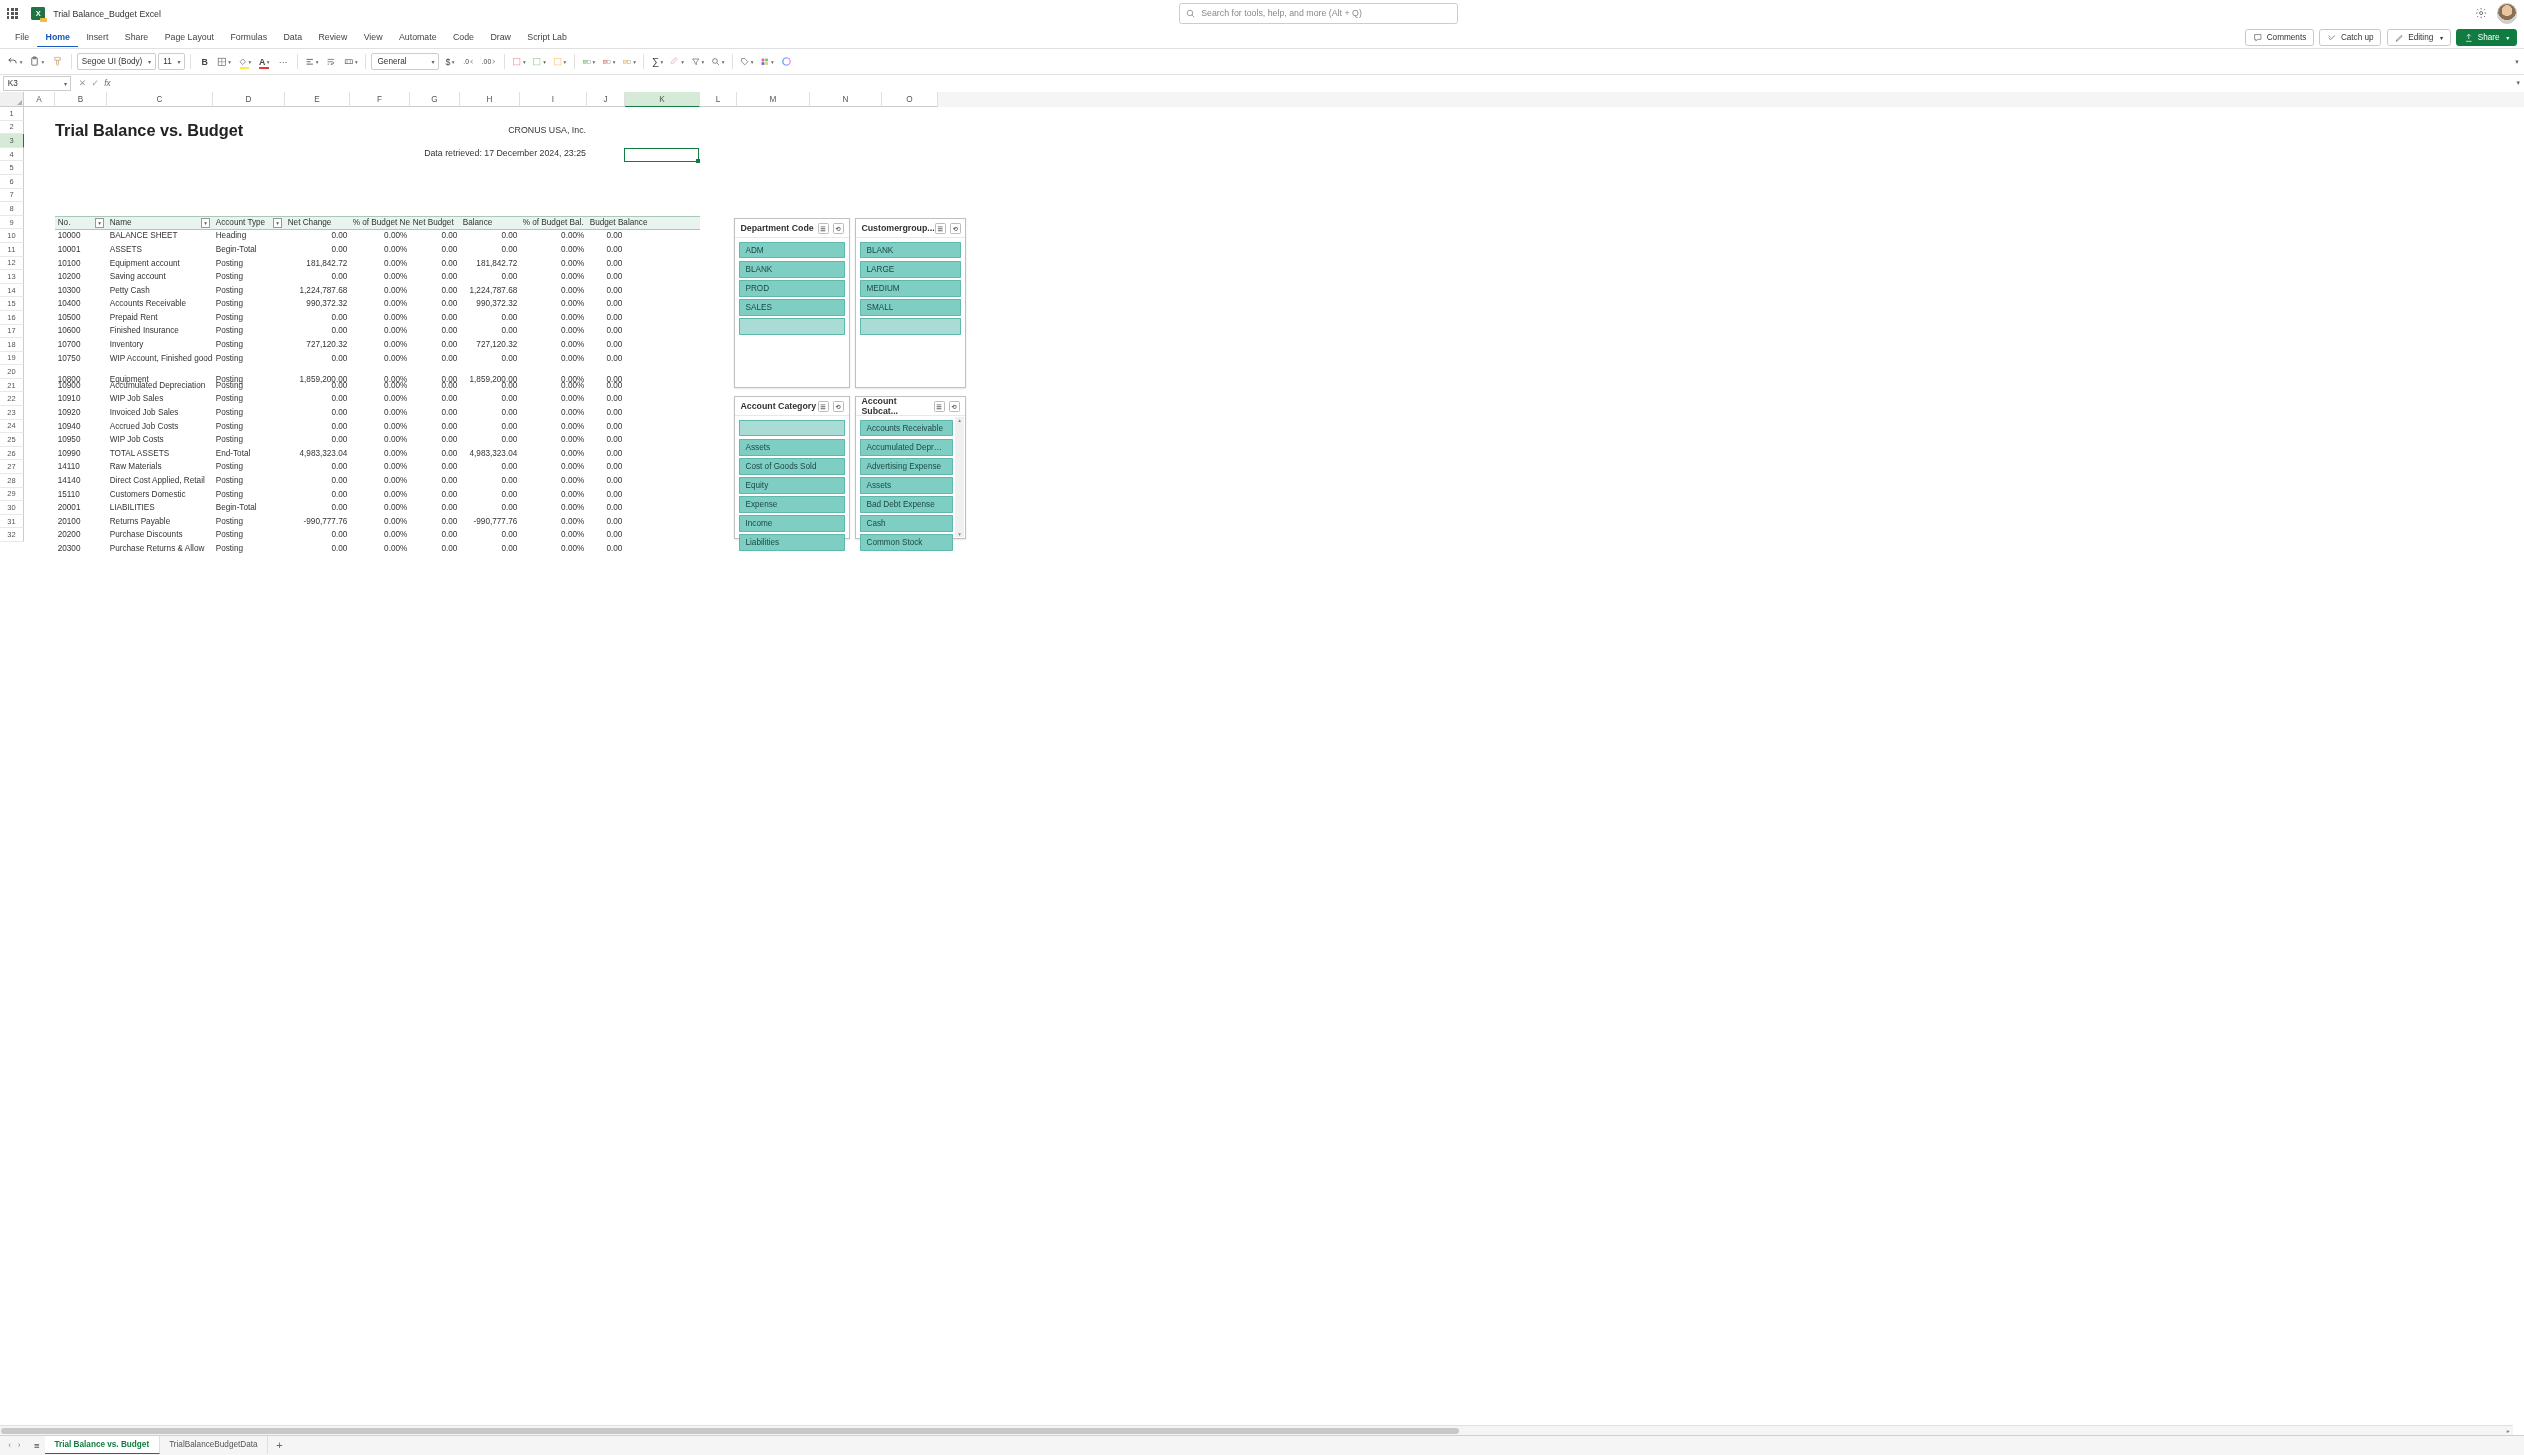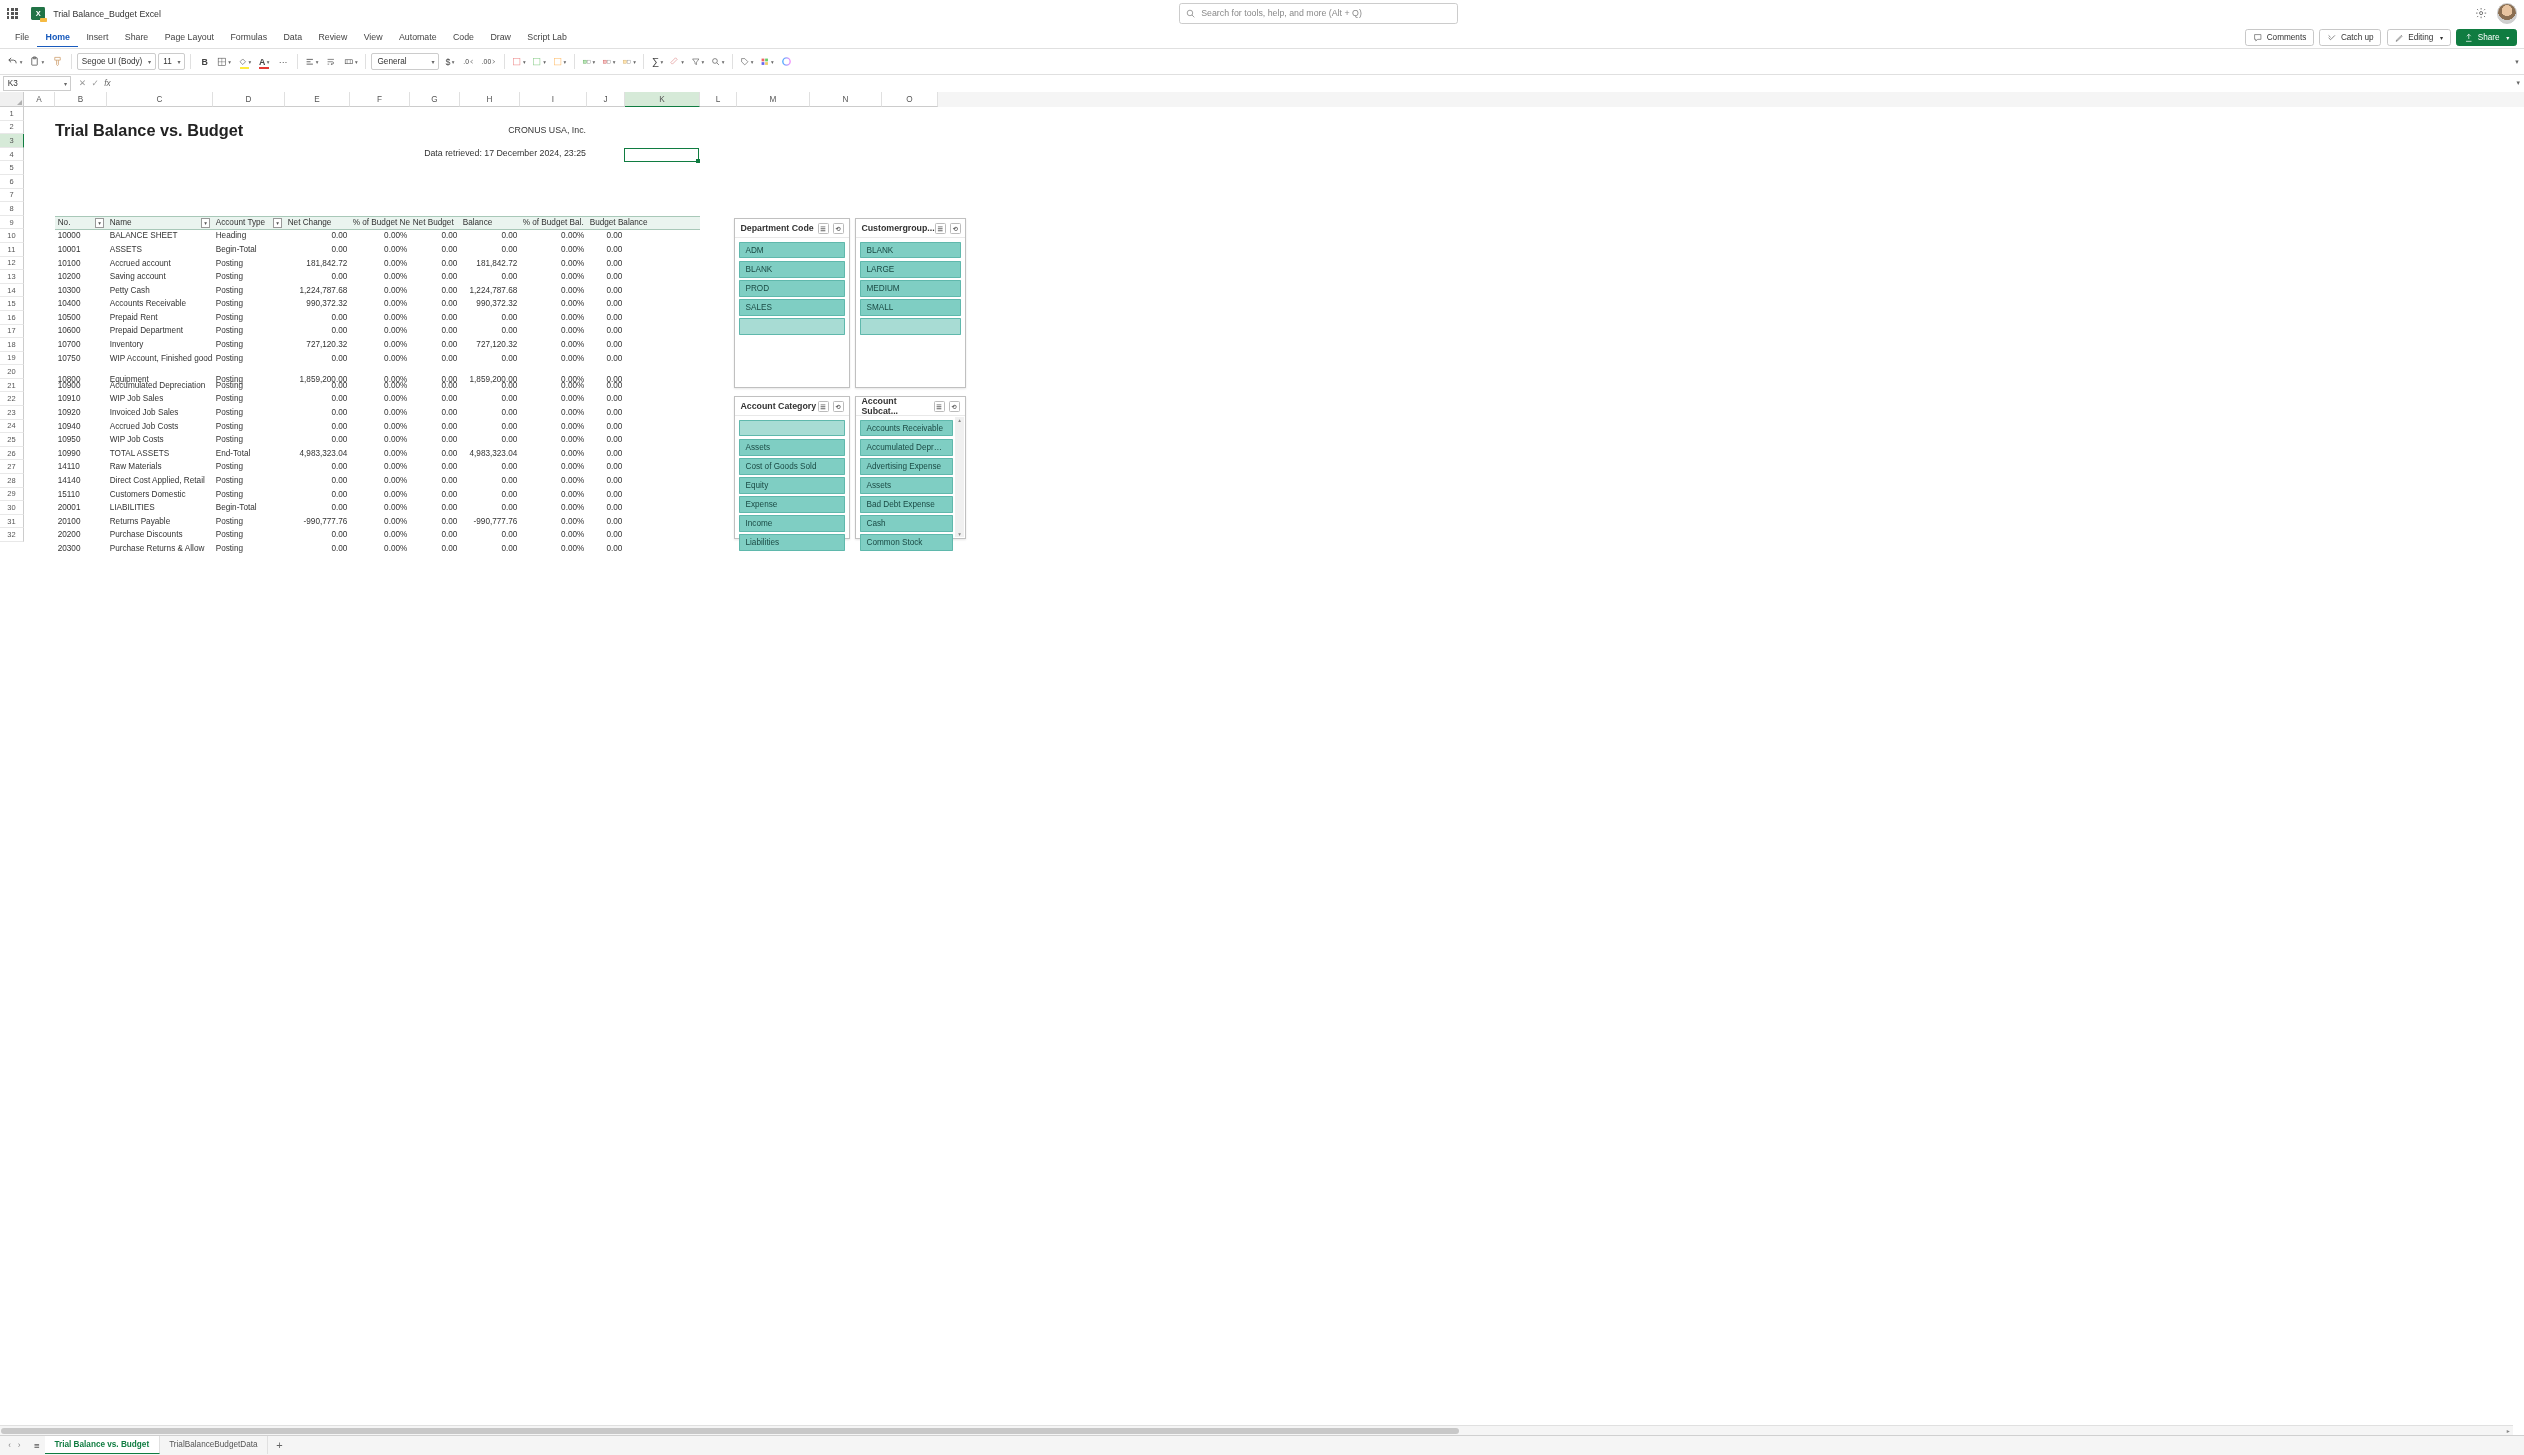--- a/index.html
+++ b/index.html
@@ -513,21 +513,21 @@
         <div class="cell" style="width: 72px;">Begin-Total</div>
         <div class="cell r" style="width: 65px;">0.00</div>
         <div class="cell r" style="width: 60px;">0.00%</div>
         <div class="cell r" style="width: 50px;">0.00</div>
         <div class="cell r" style="width: 60px;">0.00</div>
         <div class="cell r" style="width: 67px;">0.00%</div>
         <div class="cell r" style="width: 38px;">0.00</div>
       </div>
       <div style="position: absolute; left: 31px; top: 150px; display: flex; height: 13.6px;">
         <div class="cell" style="width: 52px;">10100</div>
-        <div class="cell" style="width: 106px;">   Accrued account</div>
+        <div class="cell" style="width: 106px;">   Equipment account</div>
         <div class="cell" style="width: 72px;">Posting</div>
         <div class="cell r" style="width: 65px;">181,842.72</div>
         <div class="cell r" style="width: 60px;">0.00%</div>
         <div class="cell r" style="width: 50px;">0.00</div>
         <div class="cell r" style="width: 60px;">181,842.72</div>
         <div class="cell r" style="width: 67px;">0.00%</div>
         <div class="cell r" style="width: 38px;">0.00</div>
       </div>
       <div style="position: absolute; left: 31px; top: 163px; display: flex; height: 13.6px;">
         <div class="cell" style="width: 52px;">10200</div>
@@ -568,21 +568,21 @@
         <div class="cell" style="width: 72px;">Posting</div>
         <div class="cell r" style="width: 65px;">0.00</div>
         <div class="cell r" style="width: 60px;">0.00%</div>
         <div class="cell r" style="width: 50px;">0.00</div>
         <div class="cell r" style="width: 60px;">0.00</div>
         <div class="cell r" style="width: 67px;">0.00%</div>
         <div class="cell r" style="width: 38px;">0.00</div>
       </div>
       <div style="position: absolute; left: 31px; top: 217px; display: flex; height: 13.6px;">
         <div class="cell" style="width: 52px;">10600</div>
-        <div class="cell" style="width: 106px;">   Prepaid Department</div>
+        <div class="cell" style="width: 106px;">   Finished Insurance</div>
         <div class="cell" style="width: 72px;">Posting</div>
         <div class="cell r" style="width: 65px;">0.00</div>
         <div class="cell r" style="width: 60px;">0.00%</div>
         <div class="cell r" style="width: 50px;">0.00</div>
         <div class="cell r" style="width: 60px;">0.00</div>
         <div class="cell r" style="width: 67px;">0.00%</div>
         <div class="cell r" style="width: 38px;">0.00</div>
       </div>
       <div style="position: absolute; left: 31px; top: 231px; display: flex; height: 13.6px;">
         <div class="cell" style="width: 52px;">10700</div>

